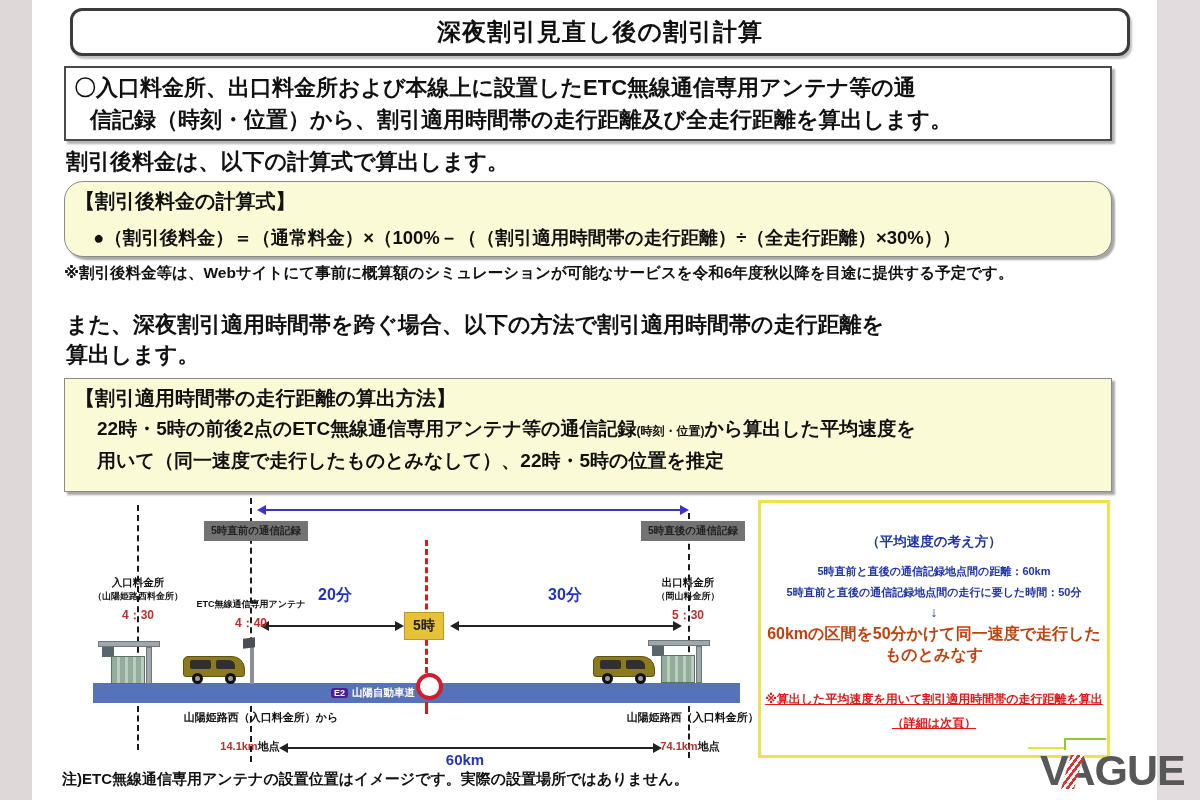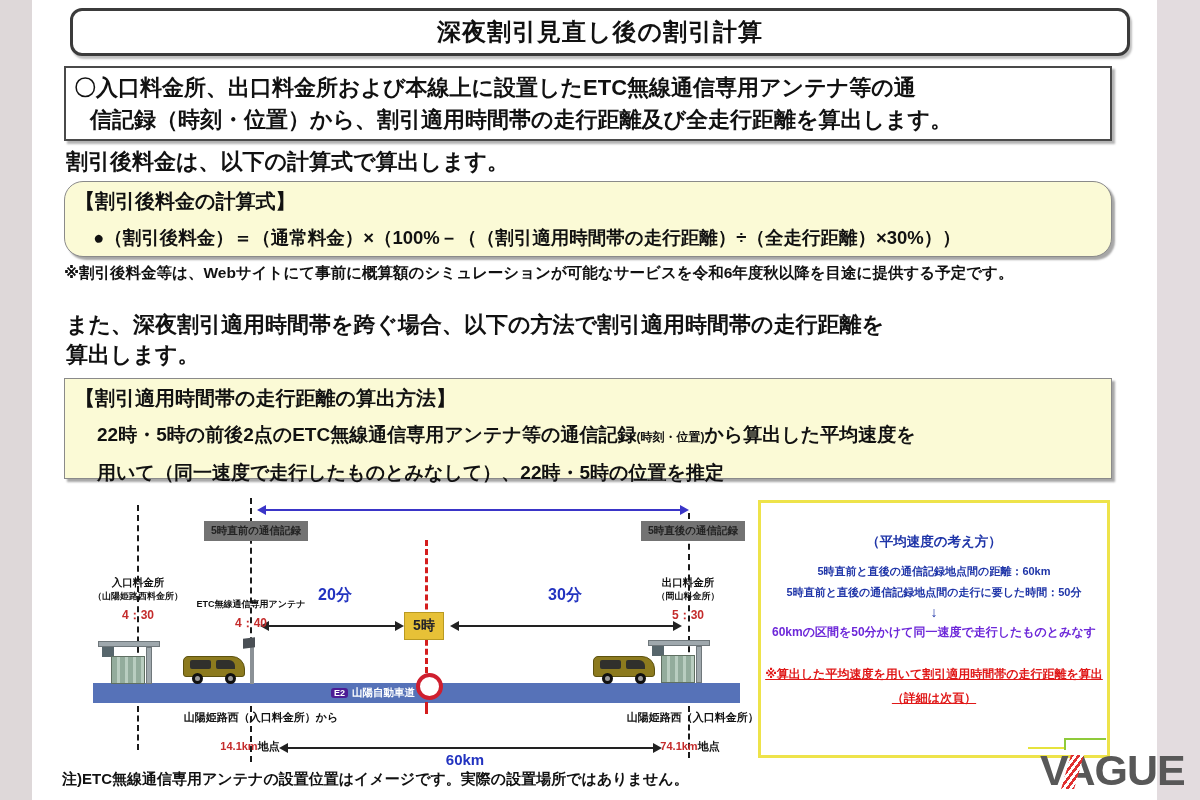--- a/index.html
+++ b/index.html
@@ -35,24 +35,24 @@
 
   .lead { position:absolute; left:66px; top:147px; font-size:22px; font-weight:bold; }
 
   
   .ybox {
     position:absolute; left:64px; width:1048px;
     background:#fbfad6; border:1.5px solid #8a8a8a;
     box-shadow:3px 3px 2px rgba(0,0,0,.35);
   }
   .ybox-formula { top:181px; height:76px;border-radius:19px; }
-  .ybox-method  { top:378px; height:101px; }
+  .ybox-method  { top:378px; height:114px; }
   .ybox .hd { font-size:20px; font-weight:bold; padding:6px 0 0 10px; }
   .formula-line { font-size:18.5px; font-weight:bold; padding:10px 0 0 28px; }
-  .method-line { font-size:19px; font-weight:bold; padding:4px 0 0 32px; line-height:26px;margin-top:6px; }
+  .method-line { font-size:19px; font-weight:bold; padding:4px 0 0 32px; line-height:26px; }
   .method-line .small { font-size:12px; }
 
   .note1 { position:absolute; left:64px; top:263px; font-size:15.5px; font-weight:bold; }
 
   .para2 { position:absolute; left:66px; top:310px; font-size:22px; font-weight:bold; line-height:30px; }
 
   
   .vdash { position:absolute; width:0; border-left:2.5px dashed #1a1a1a; }
   .vdash-red { position:absolute; width:0; border-left:3.5px dashed #d41d1d; z-index:3; }
 
@@ -117,21 +117,21 @@
   .van .wh { position:absolute; top:22px; width:11px; height:11px; background:#111; border-radius:50%; }
   .van .wh:after { content:""; position:absolute; left:3px; top:3px; width:5px; height:5px; background:#9a9a9a; border-radius:50%; }
   .van .whA { left:9px; } .van .whB { left:42px; }
 
   
   .avg-panel { position:absolute; left:758px; top:500px; width:352px; height:258px;
     background:#fff; border:3px solid #eee34a; text-align:center; padding-top:30px; z-index:2; }
   .avg-panel .t  { font-size:13.5px; font-weight:bold; color:#1f35a8; margin-bottom:10px; }
   .avg-panel .b  { font-size:11px; font-weight:bold; color:#1f35a8; line-height:21px; }
   .avg-panel .ar { font-size:14px; font-weight:bold; color:#1f35a8; line-height:18px; }
-  .avg-panel .c  { font-size:12px; font-weight:bold; color:#6d28d9; margin-top:3px; }
+  .avg-panel .c  { font-size:16px; font-weight:bold; color:#c2410c; margin-top:3px; }
   .avg-panel .u  { font-size:13.5px; font-weight:bold; color:#1f35a8; margin-top:7px; text-decoration:underline; }
   .avg-panel .r1 { font-size:12px; font-weight:bold; color:#e01818; margin-top:25px; text-decoration:underline; }
   .avg-panel .r2 { font-size:12px; font-weight:bold; color:#e01818; margin-top:7px; text-decoration:underline; }
 
   .footer-note { position:absolute; left:62px; top:770px; font-size:15px; font-weight:bold; }
 
   
   .logo { position:absolute; left:1040px; top:747px; z-index:6; }
   .logo .word { font-size:43px; font-weight:900; color:#585858; letter-spacing:-1px;
     font-family:"Liberation Sans","DejaVu Sans",sans-serif; line-height:46px; }

